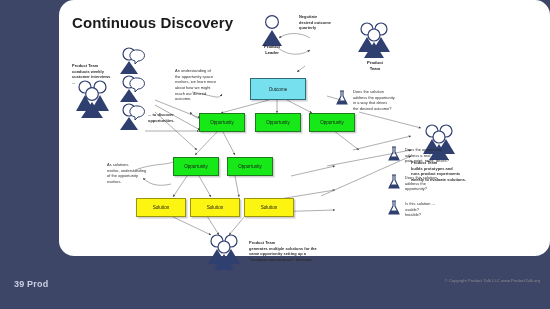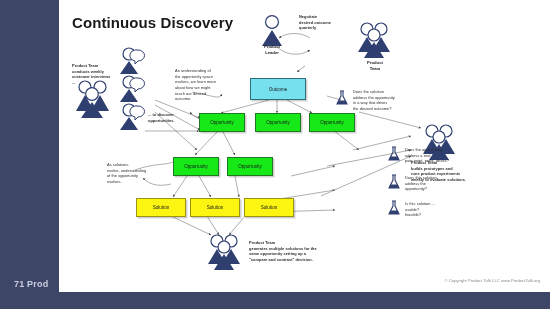--- a/index.html
+++ b/index.html
@@ -5,22 +5,23 @@
   html,body{margin:0;padding:0;}
   body{
     width:550px;height:309px;
     background:#3e4668;
     font-family:"Liberation Sans",sans-serif;
     overflow:hidden;position:relative;
   }
   #root{position:absolute;inset:0;}
   .bg-band{position:absolute;left:0;top:0;width:550px;height:309px;background:#3e4668;}
   .slide{
-    position:absolute;left:59px;top:0px;width:491px;height:292px;
+    position:absolute;left:59px;top:0px;width:491px;height:256px;
     background:#ffffff;
+    border-radius:15px;
   }
   .pagenum{
     position:absolute;left:14px;top:279px;
     color:#c9cee0;font-size:9px;font-weight:bold;letter-spacing:.2px;
     white-space:nowrap;
   }
   .title{
     position:absolute;left:13px;top:14px;
     font-size:15px;font-weight:bold;color:#1a1a1a;
     line-height:1.25;letter-spacing:.1px;
@@ -56,21 +57,21 @@
   
   .layer{position:absolute;left:0;top:0;width:491px;height:296px;overflow:visible;}
   .fig{position:absolute;}
 </style>
 </head>
 <body>
 
 <div id="root">
   <div class="bg-band"></div>
 
-  <div class="pagenum">71 Prod</div>
+  <div class="pagenum">39 Prod</div>
 
   <div class="slide">
 
     <div class="title">Continuous
 Discovery</div>
     <div class="copyright">© Copyright Product Talk LLC www.ProductTalk.org</div>
 
     <svg class="layer" viewBox="0 0 491 296">
       <defs>
         <marker id="ah" markerWidth="5" markerHeight="5" refX="4" refY="2" orient="auto">

